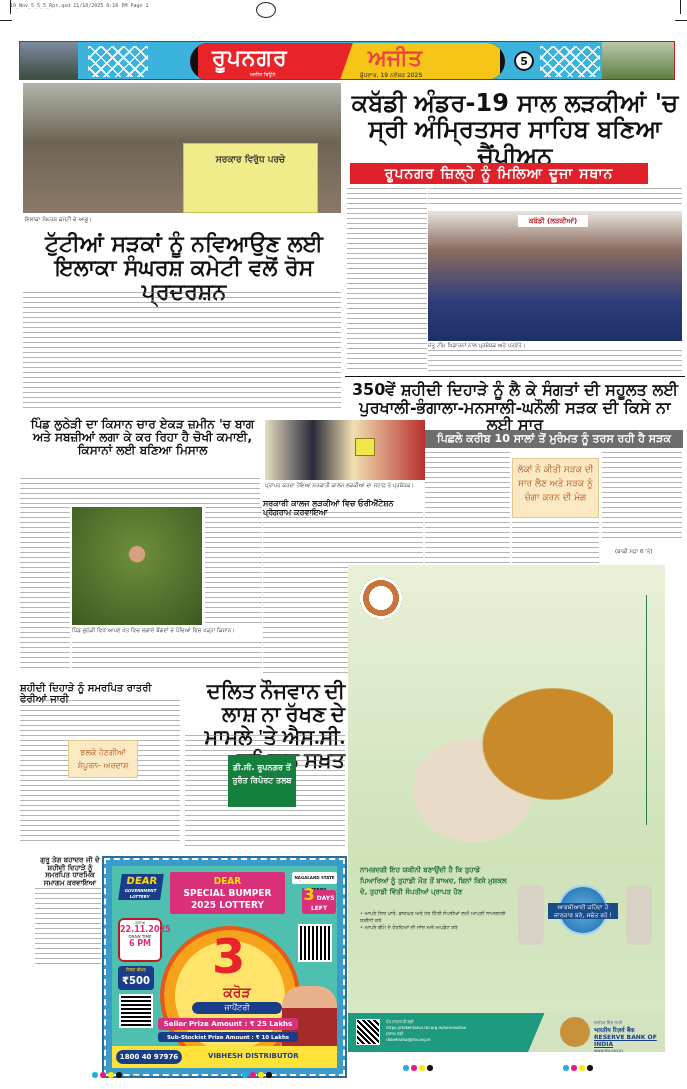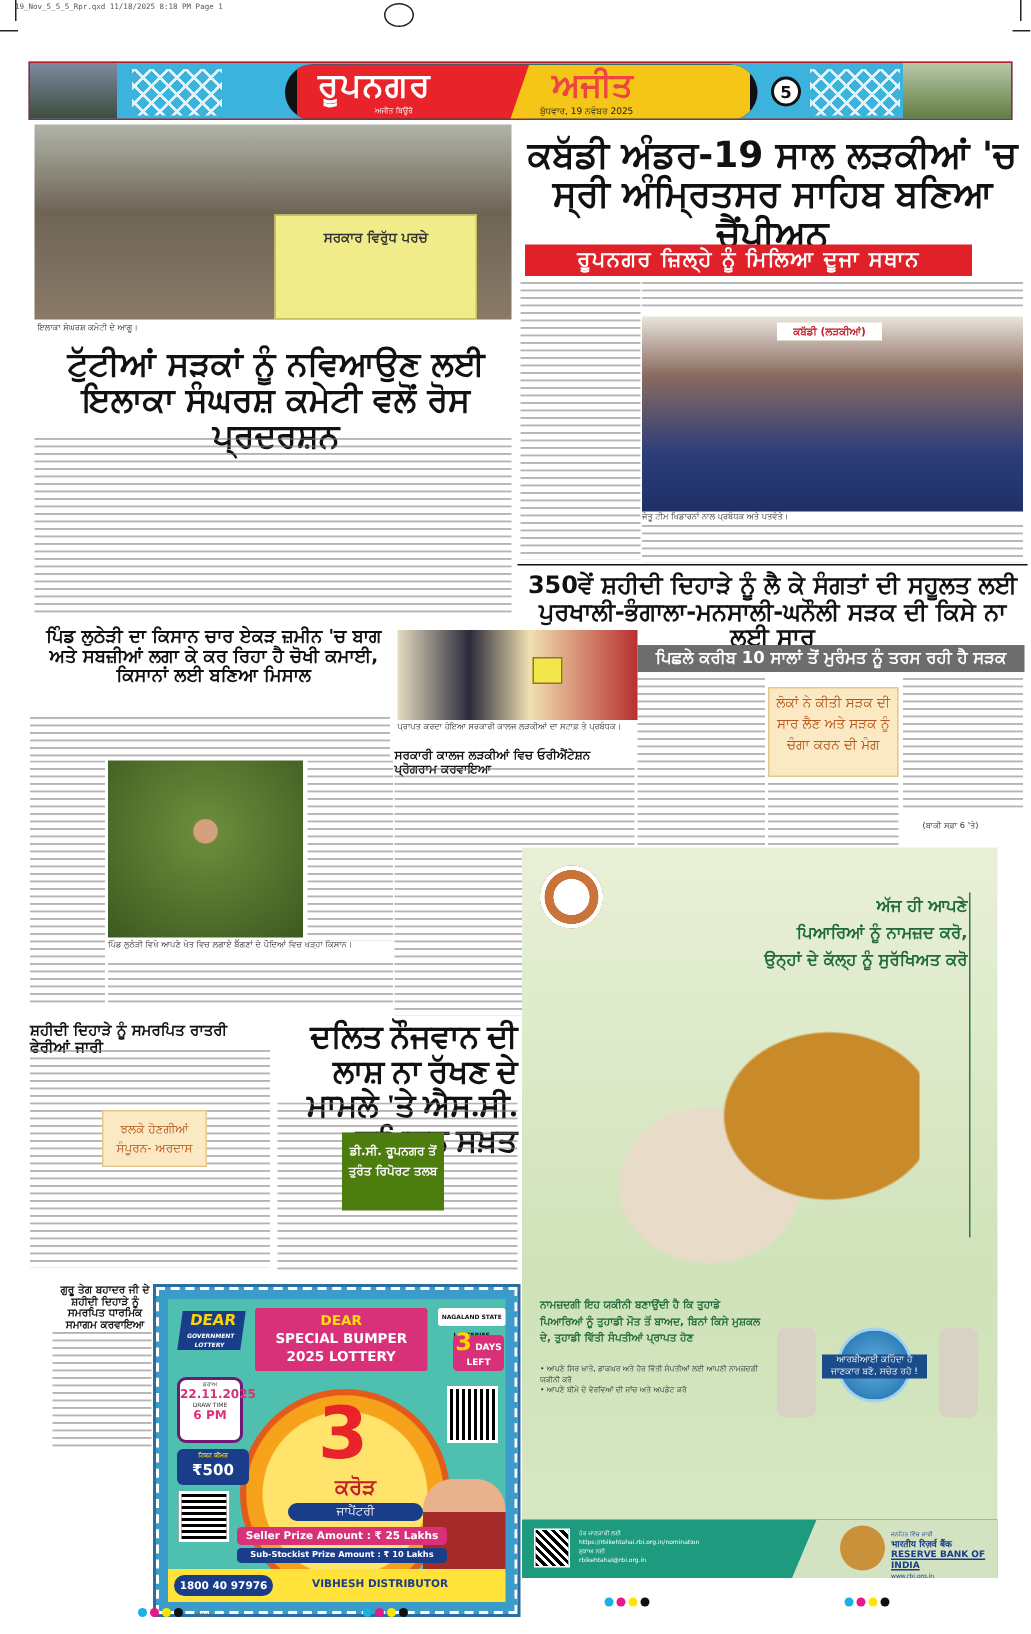--- a/index.html
+++ b/index.html
@@ -36,36 +36,36 @@
   .h3 { left: 350px; top: 381px; width: 330px; font-size: 16px; text-align: center; }
   .grey-sub { left: 425px; top: 430px; width: 258px; height: 18px; background: #6d6d6d; color: #fff; font-size: 11px; font-weight: bold; text-align: center; line-height: 18px; }
   .quote-box { left: 512px; top: 458px; width: 87px; height: 60px; background: #fbe9c4; border: 1px solid #e5c88e; color: #b5561a; font-size: 9px; text-align: center; line-height: 14px; padding-top: 3px; }
   .h4 { left: 20px; top: 418px; width: 245px; font-size: 12px; text-align: center; }
   .p-award { left: 265px; top: 420px; width: 160px; height: 60px; background: linear-gradient(90deg,#e6dcc0 0%,#2a2a3a 30%,#f0e0b0 55%,#b83030 100%); }
   .p-farmer { left: 72px; top: 507px; width: 130px; height: 118px; background: radial-gradient(circle at 50% 40%, #d4a080 0 8%, #6a8a3a 9%, #3c5a20 100%); }
   .h5 { left: 263px; top: 500px; width: 160px; font-size: 8px; }
   .h6 { left: 20px; top: 682px; width: 160px; font-size: 10px; }
   .h7 { left: 185px; top: 680px; width: 160px; font-size: 21px; text-align: right; font-family: Liberation Serif, serif; }
   .quote2 { left: 68px; top: 740px; width: 70px; height: 38px; background: #fbe9c4; border: 1px solid #e5c88e; color: #b5561a; font-size: 8px; text-align: center; line-height: 13px; padding-top: 5px; }
-  .quote3 { left: 228px; top: 755px; width: 68px; height: 52px; background: #4d7c0f; color: #fff; font-size: 8px; text-align: center; line-height: 13px; padding-top: 6px; font-weight: bold; }
+  .quote3 { left: 228px; top: 755px; width: 68px; height: 52px; background: #15803d; color: #fff; font-size: 8px; text-align: center; line-height: 13px; padding-top: 6px; font-weight: bold; }
   .h8 { left: 35px; top: 857px; width: 70px; font-size: 7px; text-align: center; }
   
   .lottery { left: 104px; top: 858px; width: 241px; height: 218px; background: #3b9cc9; border: 2px dashed #fff; outline: 2px solid #2b6da0; overflow: hidden; }
   .lot-inner { left: 6px; top: 6px; width: 225px; height: 202px; background: #4fc0b0; }
   .lot-dear { left: 8px; top: 8px; width: 42px; height: 26px; background: #1a3d8a; color: #ffd400; font-size: 10px; font-weight: bold; text-align: center; line-height: 14px; transform: skewX(-8deg); }
   .lot-dear small { display:block; font-size:4px; color:#fff; line-height:6px; }
   .lot-title { left: 58px; top: 6px; width: 115px; height: 42px; background: #d9307a; color: #fff; font-size: 9px; font-weight: bold; text-align: center; line-height: 12px; padding-top: 3px; border-radius: 2px; }
   .lot-title .t1 { color: #ffe000; }
   .lot-days { left: 190px; top: 24px; width: 34px; height: 24px; background: #d9307a; color: #fff; font-size: 6px; font-weight: bold; text-align: center; line-height: 10px; border-radius: 3px; }
   .lot-days b { color: #ffd400; font-size: 16px; }
   .lot-naga { left: 180px; top: 6px; width: 45px; height: 12px; background: #fff; font-size: 4px; font-weight: bold; text-align: center; line-height: 12px; border-radius: 2px; }
-  .lot-date { left: 6px; top: 52px; width: 44px; height: 44px; background: #fff; border: 2px solid #701a75; border-radius: 6px; text-align: center; font-size: 4px; color: #333; }
+  .lot-date { left: 6px; top: 52px; width: 44px; height: 44px; background: #fff; border: 2px solid #b91c1c; border-radius: 6px; text-align: center; font-size: 4px; color: #333; }
   .lot-date .d { font-size: 8px; font-weight: bold; color: #d9307a; }
   .lot-date .tm { font-size: 8px; font-weight: bold; color: #d9307a; }
-  .lot-price { left: 6px; top: 100px; width: 48px; height: 24px; background: #1a3d8a; color: #fff; font-size: 10px; font-weight: bold; text-align: center; border-radius: 4px; line-height: 14px; }
+  .lot-price { left: 6px; top: 100px; width: 36px; height: 24px; background: #1a3d8a; color: #fff; font-size: 10px; font-weight: bold; text-align: center; border-radius: 4px; line-height: 14px; }
   .lot-price small { display:block; font-size: 4px; line-height: 8px; color: #ffd400; }
   .lot-sun { left: 48px; top: 60px; width: 140px; height: 140px; border-radius: 50%; background: radial-gradient(circle, #ffe36a 0 55%, #f7a21b 56% 66%, #e35a1a 67%); }
   .lot-three { left: 100px; top: 62px; font-size: 48px; font-weight: bold; color: #e8232a; }
   .lot-crore { left: 90px; top: 118px; width: 70px; font-size: 14px; font-weight: bold; color: #c4202a; text-align: center; }
   .lot-crore2 { left: 80px; top: 136px; width: 90px; height: 12px; background: #1a3d8a; color: #fff; font-size: 8px; text-align: center; border-radius: 6px; line-height: 12px; }
   .lot-seller { left: 46px; top: 152px; width: 140px; height: 12px; background: #d9307a; color: #fff; font-size: 7px; font-weight: bold; text-align: center; line-height: 12px; border-radius: 3px; }
   .lot-sub { left: 46px; top: 166px; width: 140px; height: 10px; background: #1a3d8a; color: #fff; font-size: 5.5px; font-weight: bold; text-align: center; line-height: 10px; border-radius: 3px; }
   .lot-bottom { left: 0; top: 180px; width: 225px; height: 22px; background: #ffe23a; }
   .lot-phone { left: 4px; top: 184px; width: 66px; height: 14px; background: #1a3d8a; color: #fff; font-size: 7px; font-weight: bold; text-align: center; line-height: 14px; border-radius: 7px; }
   .lot-dist { left: 96px; top: 186px; font-size: 7px; font-weight: bold; color: #1a3d8a; }
@@ -196,25 +196,20 @@
     <div class="abs lot-seller">Seller Prize Amount : ₹ 25 Lakhs</div>
     <div class="abs lot-sub">Sub-Stockist Prize Amount : ₹ 10 Lakhs</div>
     <div class="abs lot-bottom"></div>
     <div class="abs lot-phone">1800 40 97976</div>
     <div class="abs lot-dist">VIBHESH DISTRIBUTOR</div>
   </div>
 </div>
 
 <div class="abs rbi">
   <div class="abs rbi-logo"></div>
-  <div class="abs rbi-head">
-    <div>ਅੱਜ ਹੀ ਆਪਣੇ</div>
-    <div>ਪਿਆਰਿਆਂ ਨੂੰ ਨਾਮਜ਼ਦ ਕਰੋ,</div>
-    <div>ਉਨ੍ਹਾਂ ਦੇ ਕੱਲ੍ਹ ਨੂੰ ਸੁਰੱਖਿਅਤ ਕਰੋ</div>
-  </div>
   <div class="abs rbi-line"></div>
   <div class="abs rbi-couple"></div>
   <div class="abs rbi-body">ਨਾਮਜ਼ਦਗੀ ਇਹ ਯਕੀਨੀ ਬਣਾਉਂਦੀ ਹੈ ਕਿ ਤੁਹਾਡੇ ਪਿਆਰਿਆਂ ਨੂੰ ਤੁਹਾਡੀ ਮੌਤ ਤੋਂ ਬਾਅਦ, ਬਿਨਾਂ ਕਿਸੇ ਮੁਸ਼ਕਲ ਦੇ, ਤੁਹਾਡੀ ਵਿੱਤੀ ਸੰਪਤੀਆਂ ਪ੍ਰਾਪਤ ਹੋਣ</div>
   <div class="abs rbi-bullets">
     <div>• <span>ਆਪਣੇ ਸਿਰ ਖਾਤੇ, ਡਾਕਘਰ ਅਤੇ ਹੋਰ ਵਿੱਤੀ ਸੰਪਤੀਆਂ ਲਈ ਆਪਣੀ ਨਾਮਜ਼ਦਗੀ ਯਕੀਨੀ ਕਰੋ</span></div>
     <div>• <span>ਆਪਣੇ ਬੀਮੇ ਦੇ ਵੇਰਵਿਆਂ ਦੀ ਜਾਂਚ ਅਤੇ ਅਪਡੇਟ ਕਰੋ</span></div>
   </div>
   <div class="abs" style="left:170px;top:320px;width:26px;height:60px;background:#d8d2c4;border-radius:6px"></div>
   <div class="abs rbi-badge"></div>
   <div class="abs rbi-ribbon">

